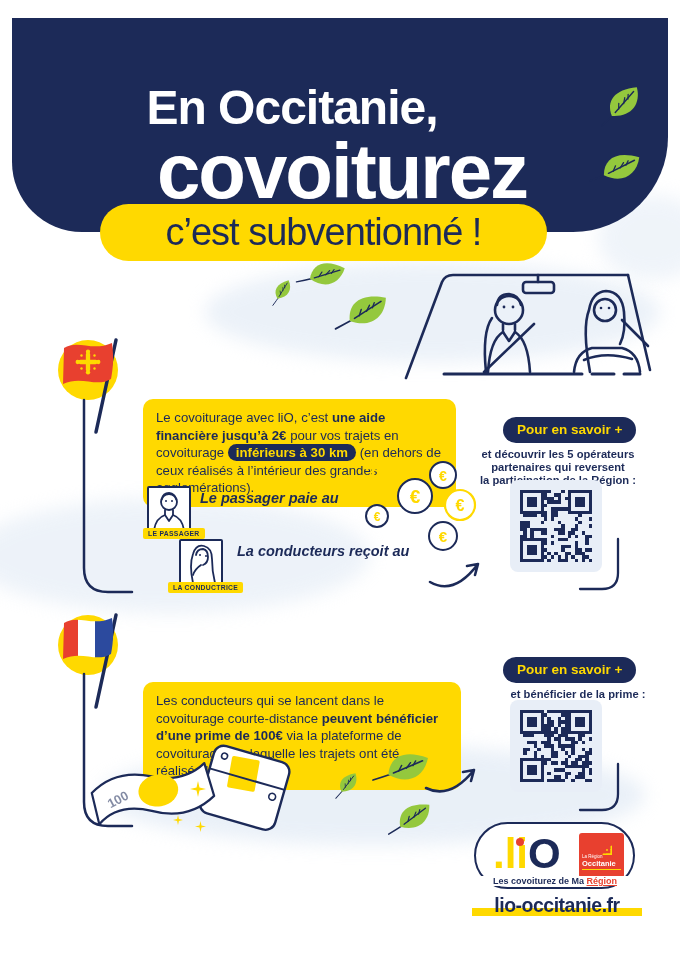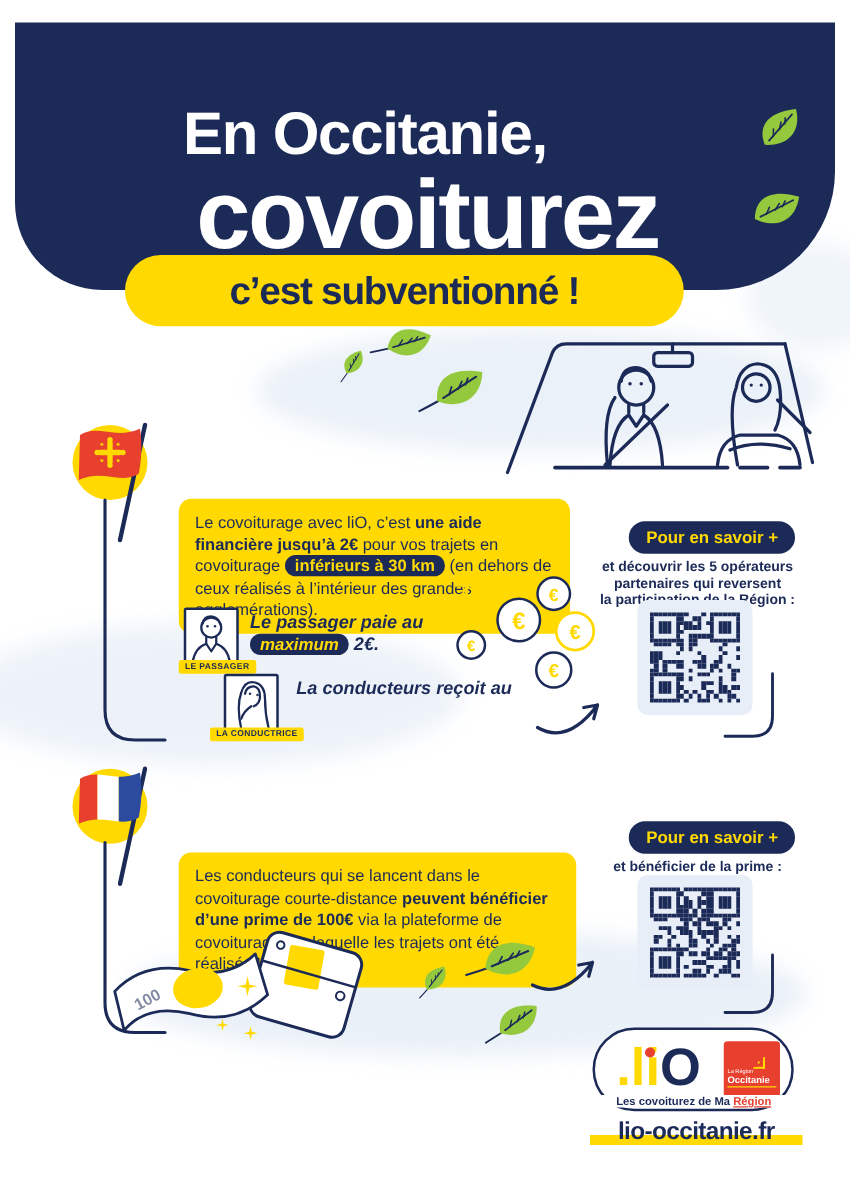--- a/index.html
+++ b/index.html
@@ -15,21 +15,21 @@
   .wc{position:absolute;background:var(--wc);border-radius:50%;filter:blur(9px);}
 
   
   .hero{position:absolute;left:12px;top:18px;width:656px;height:214px;background:var(--navy);
         border-radius:0 0 95px 70px;}
   .hero-l1{position:absolute;left:0;top:62px;width:560px;text-align:center;color:#fff;
            font-size:48px;font-weight:bold;letter-spacing:-1px;}
   .hero-l2{position:absolute;left:0;top:108px;width:660px;text-align:center;color:#fff;
            font-size:78px;font-weight:bold;letter-spacing:-2px;}
   .banner{position:absolute;left:100px;top:204px;width:447px;height:57px;background:var(--yellow);
-          border-radius:29px;text-align:center;line-height:57px;font-size:31px;font-weight:bold;
+          border-radius:29px;text-align:center;line-height:57px;font-size:38px;font-weight:normal;
           color:var(--navy);letter-spacing:-1px;}
 
   
   .flag-circle{position:absolute;width:60px;height:60px;border-radius:50%;background:var(--yellow);}
   .sec-pill{position:absolute;height:36px;line-height:36px;background:var(--navy);color:#fff;
             border-radius:19px;padding:0 20px;font-size:15.5px;font-weight:bold;letter-spacing:.4px;}
 
   
   .ybox{position:absolute;background:var(--yellow);border-radius:10px;padding:10px 13px;
         font-size:13.2px;line-height:17.5px;color:var(--navy);}
@@ -183,21 +183,20 @@
         <path d="M5 42 Q7 30 16 27 M24 27 Q33 30 35 42"></path>
         <path d="M16 27 L20 33 L24 27"></path>
       </g>
       <circle cx="17" cy="13" r="1" fill="#1c2a58"></circle>
         <circle cx="23" cy="13" r="1" fill="#1c2a58"></circle>
     </svg>
   </div>
   <div class="ptag" style="left:143px;top:528px">LE PASSAGER</div>
   <div class="ptext" style="left:200px;top:489px">
     <div>Le passager paie au</div>
-    <div><span class="npill">maximum</span> <span>2€.</span></div>
   </div>
 
   <div class="portrait" style="left:179px;top:539px">
     <svg width="40" height="42" viewBox="0 0 40 42">
       <g class="stroke" stroke-width="1.8">
         <path d="M12 42 Q8 24 12 13 Q15 3 23 5 Q31 7 31 18 Q31 30 34 42"></path>
         <path d="M15 14 Q16 8 22 8 Q27 9 27 16 Q27 22 22 24"></path>
         <path d="M20 24 Q14 28 12 34"></path>
       </g>
       <circle cx="19" cy="14" r="1" fill="#1c2a58"></circle>
@@ -510,21 +509,21 @@
     </svg>
   <svg class="abs" style="left:388px;top:798px;width:44px;transform:rotate(4deg)" viewBox="0 0 48 44">
       <use href="#leaf"></use>
     </svg>
 
   <svg class="abs line" style="left:424px;top:764px" width="56" height="34" viewBox="0 0 56 34">
     <path d="M2 24 Q26 36 50 6 M50 6 L39 8 M50 6 L47 17" class="stroke" stroke-width="2.6"></path>
   </svg>
 
   <div class="cta-pill" style="left:503px;top:657px">Pour en savoir +</div>
-  <div class="cta-caption" style="left:468px;top:688px">
+  <div class="cta-caption" style="left:488px;top:688px">
     <div>et bénéficier de la prime :</div>
   </div>
   <div class="qr" style="left:510px;top:700px">
     <div class="qr-grid">
         <i style="grid-row:1;grid-column:1"></i>
         <i style="grid-row:1;grid-column:2"></i>
         <i style="grid-row:1;grid-column:3"></i>
         <i style="grid-row:1;grid-column:4"></i>
         <i style="grid-row:1;grid-column:5"></i>
         <i style="grid-row:1;grid-column:6"></i>

